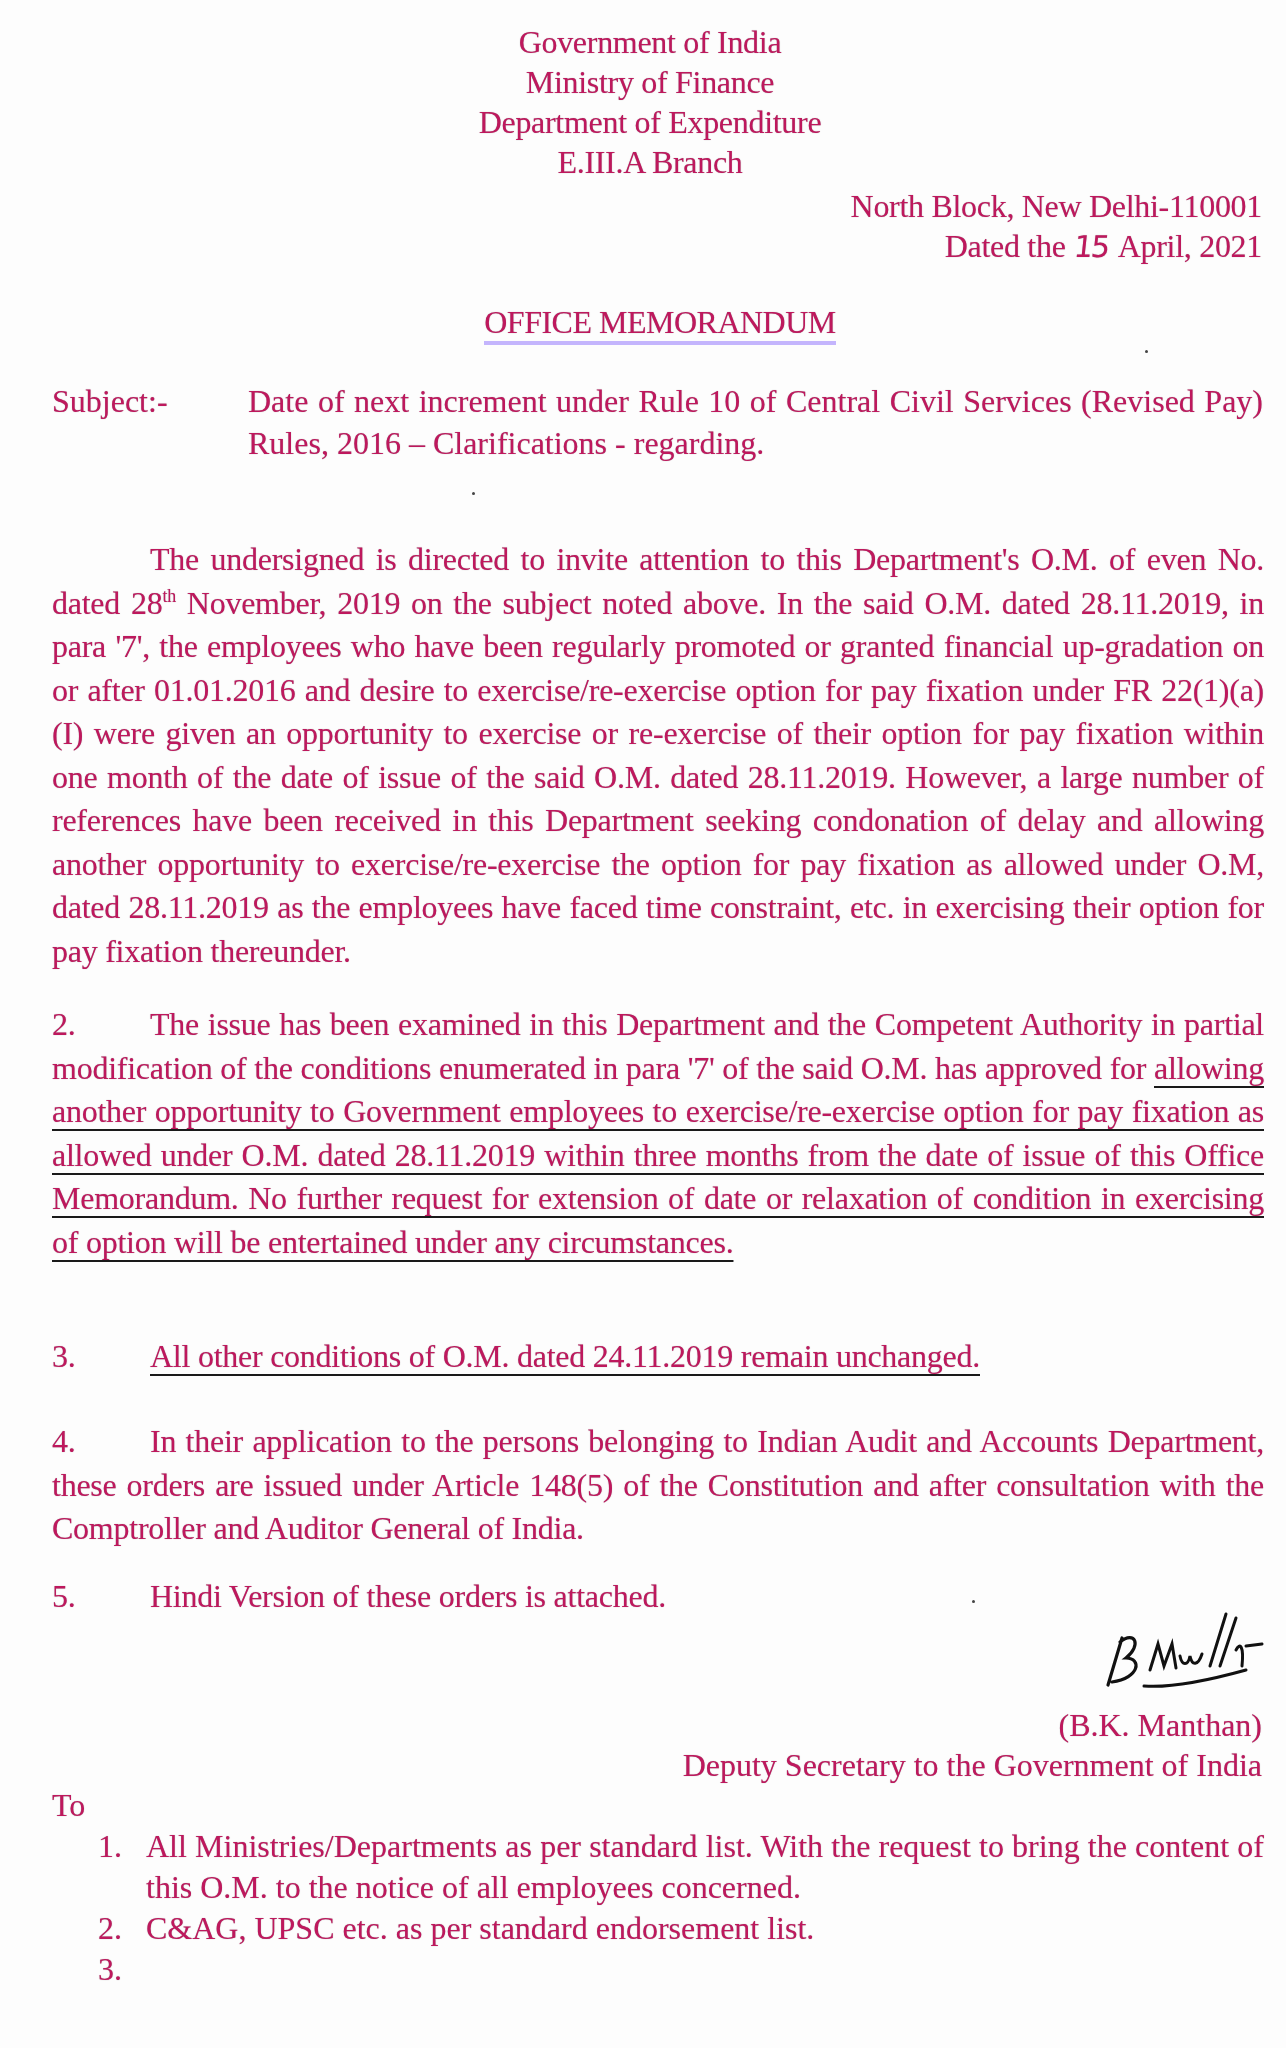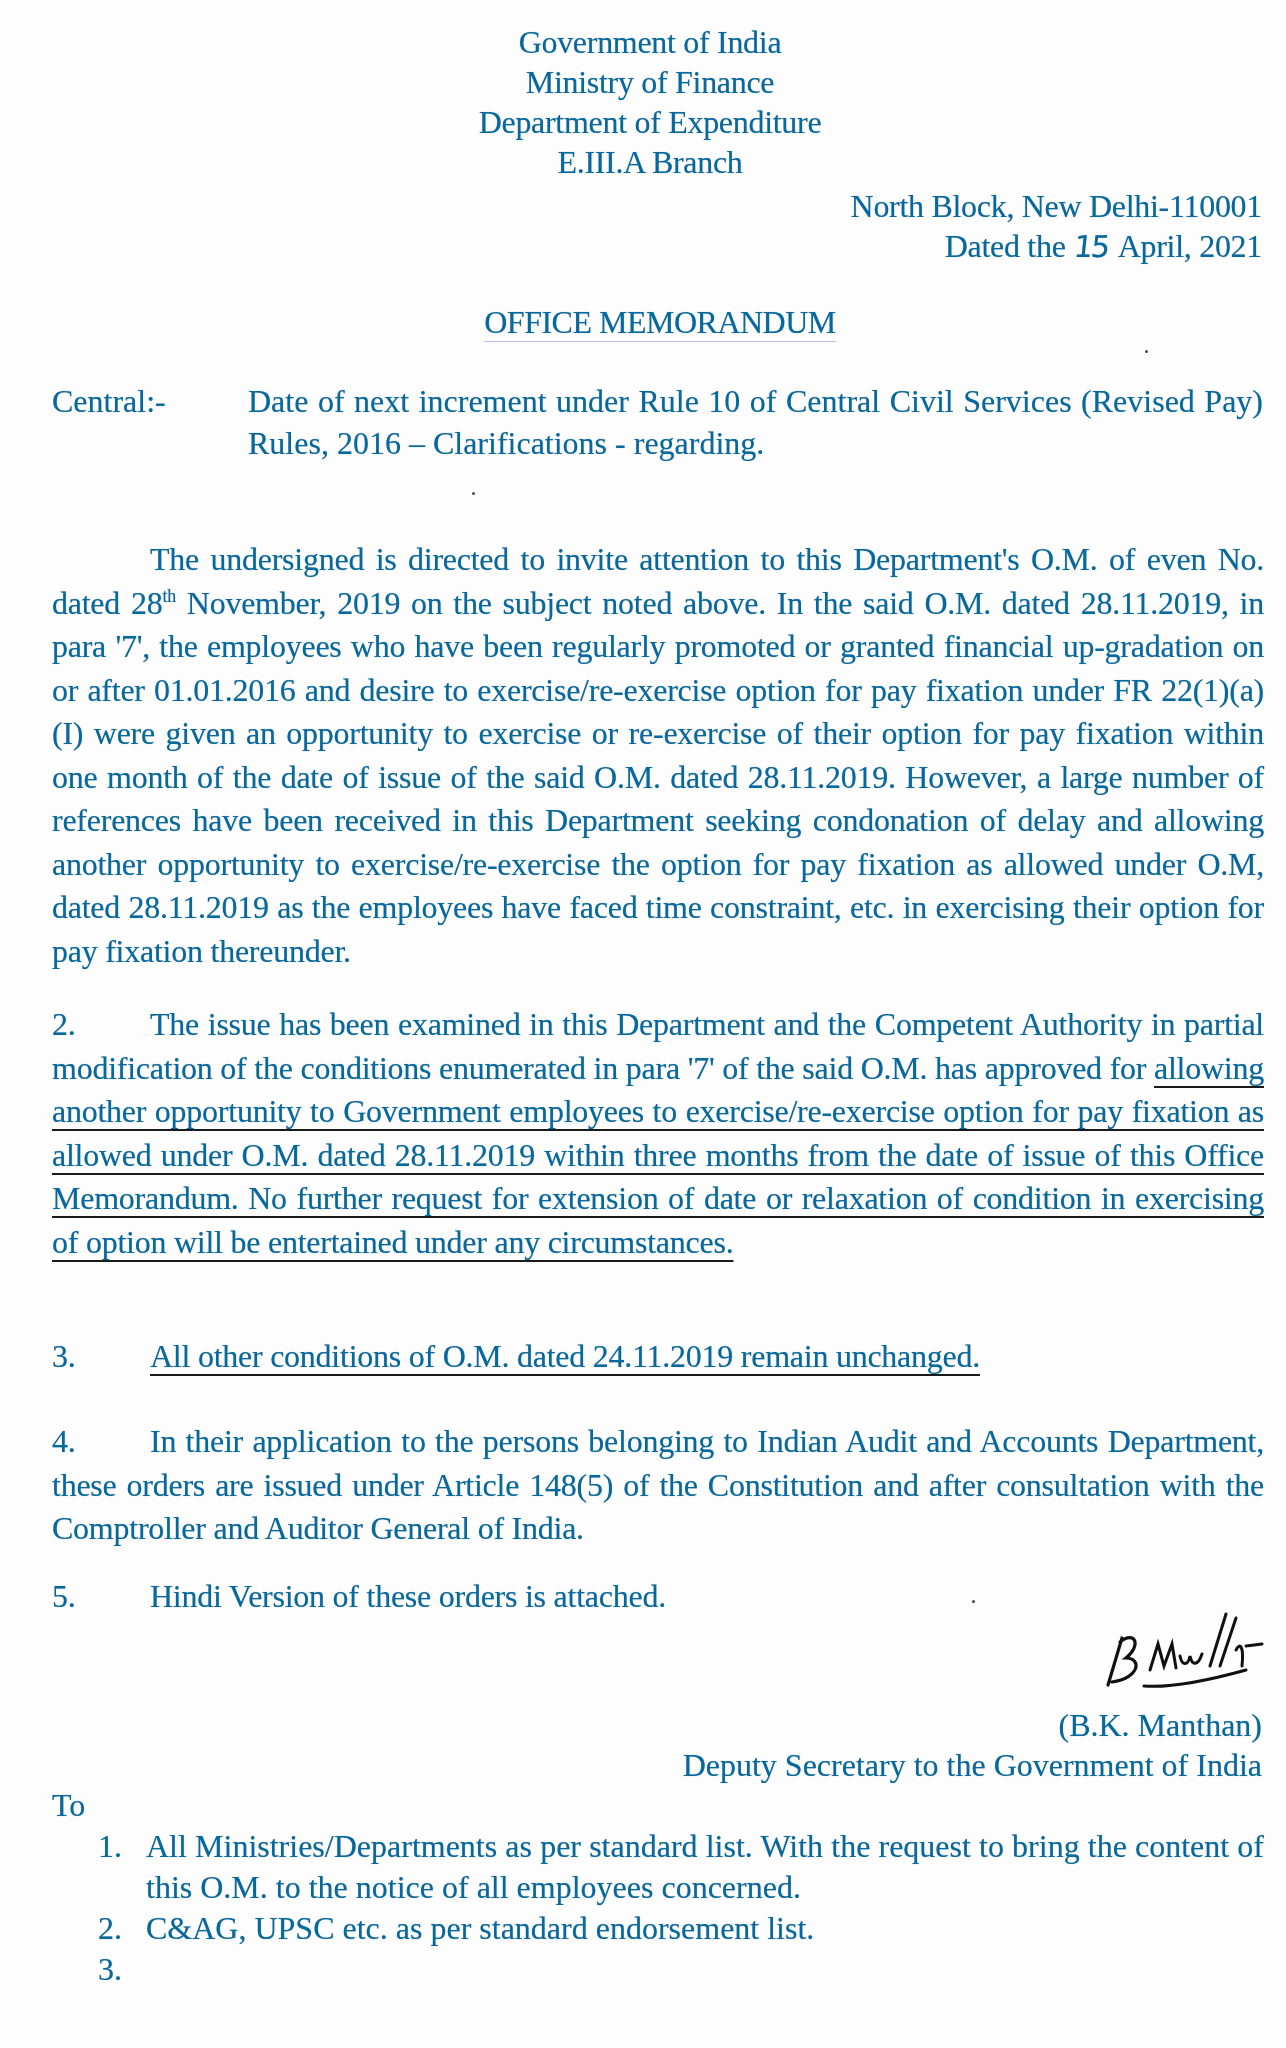--- a/index.html
+++ b/index.html
@@ -7,38 +7,38 @@
   body {
     position: relative;
     font-family: "Liberation Serif", "DejaVu Serif", serif;
     color: #111111;
     -webkit-font-smoothing: none;
   }
   .page {
     position: absolute; left: 0; top: 0; width: 1286px; height: 2048px;
     background: #fdfdfd;
   }
-  .ink { color: #0369a1; text-shadow: 0 0 1px rgba(0,0,0,0.35); }
+  .ink { color: #be185d; text-shadow: 0 0 1px rgba(0,0,0,0.35); }
   .hdr {
     position: absolute; left: 0; width: 1300px; text-align: center;
     font-size: 32px; line-height: 40px; letter-spacing: -0.3px;
   }
   .addr {
     position: absolute; right: 24px; text-align: right;
     font-size: 32px; line-height: 40px; letter-spacing: -0.3px;
   }
   .handwritten-date {
     display: inline-block; font-family: "DejaVu Sans", sans-serif; font-size: 30px;
     transform: skewX(-6deg); margin: 0 10px 0 8px; letter-spacing: -2px;
   }
   .om-title {
     position: absolute; top: 302px; left: 0; width: 1320px; text-align: center;
     font-size: 32px; line-height: 40px; letter-spacing: -0.5px;
   }
-  .om-title span { border-bottom: 1px solid #c4b5fd; padding-bottom: 1px; }
+  .om-title span { border-bottom: 4px solid #c4b5fd; padding-bottom: 1px; }
   .subject-label {
     position: absolute; left: 52px; top: 380px; font-size: 32px; line-height: 42px;
   }
   .subject-text {
     position: absolute; left: 248px; top: 380px; width: 1015px;
     font-size: 32px; line-height: 42px; text-align: justify; text-align-last: left;
   }
   .para {
     position: absolute; left: 52px; width: 1212px;
     font-size: 32px; line-height: 43.5px; text-align: justify; letter-spacing: -0.25px;
@@ -82,21 +82,21 @@
 
   <div class="addr" style="top:186px;">North Block, New Delhi-110001</div>
   <div class="addr" style="top:226px;">
     <span>Dated the</span><span class="handwritten-date">15</span><span>April, 2021</span>
   </div>
 
   <div class="om-title">
     <span>OFFICE MEMORANDUM</span>
   </div>
 
-  <div class="subject-label">Central:-</div>
+  <div class="subject-label">Subject:-</div>
   <div class="subject-text">Date of next increment under Rule 10 of Central Civil Services (Revised Pay) Rules, 2016 – Clarifications - regarding.</div>
 
   <div class="para" style="top:518px;margin-top:20px;">
     <span class="indent"></span><span>The undersigned is directed to invite attention to this Department's O.M. of even No. dated 28</span><sup>th</sup><span> November, 2019 on the subject noted above. In the said O.M. dated 28.11.2019, in para '7', the employees who have been regularly promoted or granted financial up-gradation on or after 01.01.2016 and desire to exercise/re-exercise option for pay fixation under FR 22(1)(a)(I) were given an opportunity to exercise or re-exercise of their option for pay fixation within one month of the date of issue of the said O.M. dated 28.11.2019. However, a large number of references have been received in this Department seeking condonation of delay and allowing another opportunity to exercise/re-exercise the option for pay fixation as allowed under O.M, dated 28.11.2019 as the employees have faced time constraint, etc. in exercising their option for pay fixation thereunder.</span>
   </div>
 
   <div class="para" style="top:1003px;">
     <span class="num">2.</span><span>The issue has been examined in this Department and the Competent Authority in partial modification of the conditions enumerated in para '7' of the said O.M. has approved for </span><span class="ul-hand">allowing another opportunity to Government employees to exercise/re-exercise option for pay fixation as allowed under O.M. dated 28.11.2019 within three months from the date of issue of this Office Memorandum. No further request for extension of date or relaxation of condition in exercising of option will be entertained under any circumstances.</span>
   </div>
 

